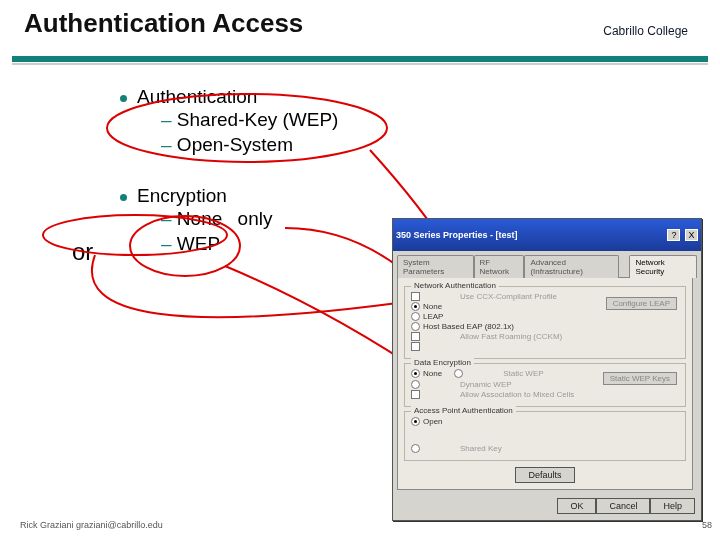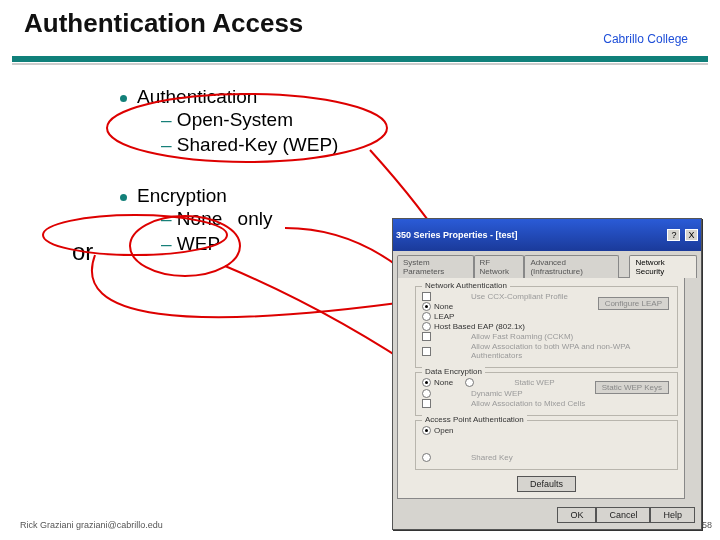--- a/index.html
+++ b/index.html
@@ -2,21 +2,21 @@
 <html><head>
 <meta charset="utf-8">
 <style>
   * { box-sizing: border-box; margin: 0; padding: 0; }
   body { width: 720px; height: 540px; background:#fff; font-family: Arial, sans-serif; position:relative; overflow:hidden; }
   
   .slide-title { position:absolute; left:24px; top:8px; font-size:26px; font-weight:bold; color:#111; }
   .rule { position:absolute; left:12px; top:56px; right:12px; }
   .rule .bar1 { height:6px; background:#10807a; }
   .rule .bar2 { height:2px; background:#ccc; margin-top:1px; }
-  .college { position:absolute; right:32px; top:32px; font-size:12px; color:#1d4ed8; }
+  .college { position:absolute; right:32px; top:24px; font-size:12px; color:#0f172a; }
 
   .content { position:absolute; left:120px; top:80px; font-size:19px; color:#000; }
   .bullet { display:flex; align-items:flex-start; margin-top:6px; }
   .bullet .dot { width:7px; height:7px; background:#138079; border-radius:50%; margin-top:9px; margin-right:10px; flex:none; }
   .sub { margin-left:24px; font-size:19px; line-height:1.3; }
   .sub .dash { color:#178079; }
   .only { color:#000; font-size:19px; margin-left:10px; }
   .or-label { font-size:24px; }
   .block2 { margin-top:28px; }
 
@@ -24,21 +24,21 @@
   svg.annot { position:absolute; left:0; top:0; pointer-events:none; }
 
   
   .dialog { position:absolute; right:18px; top:218px; width:310px; background:#d6d4cf; border:1px solid #555; box-shadow:1px 1px 0 #333; font-family: Tahoma, Arial, sans-serif; font-size:9px; color:#222; }
   .titlebar { height:32px; background:linear-gradient(#2a5bd7,#1a3a9a); display:flex; align-items:center; justify-content:space-between; padding:16px 3px; font-size:9px; }
   .titlebar .t-text { color:#fff; font-weight:bold; }
   .titlebar .tbtn { width:13px; height:12px; background:#d6d4cf; border:1px solid #fff; color:#000; text-align:center; line-height:10px; font-size:9px; margin-left:2px; display:inline-block; }
   .tabs { display:flex; gap:0; padding:3px 4px 0 4px; }
   .tab { border:1px solid #888; border-bottom:none; padding:2px 5px; background:#d6d4cf; font-size:8px; color:#555; border-radius:2px 2px 0 0; position:relative; top:1px;}
   .tab.active { background:#ece9e2; color:#000;margin-left:10px; }
-  .panel { border:1px solid #888; margin:0 16px 4px 4px; background:#ece9e2; padding:4px 6px 6px 17px; }
+  .panel { border:1px solid #888; margin:0 8px 4px 4px; background:#ece9e2; padding:4px 6px 6px 6px; }
   .group { border:1px solid #b8b5ad; margin:4px 0; padding:4px 6px 6px 6px; position:relative; background:#ece9e2; }
   .group .g-title { position:absolute; top:-6px; left:6px; background:#ece9e2; padding:0 3px; font-size:8px; color:#333; }
   .ctl { font-size:8px; color:#333; margin:1px 0; display:flex; align-items:center; gap:3px; }
   .ctl.disabled { color:#9a9a9a;gap:40px; }
   .chk, .rad { width:9px; height:9px; border:1px solid #777; background:#fff; display:inline-block; flex:none;}
   .rad { border-radius:50%; position:relative;}
   .rad.on::after{ content:""; position:absolute; left:2px; top:2px; width:3px; height:3px; background:#000; border-radius:50%;}
   .rightbtn { position:absolute; right:8px; border:1px solid #888; background:#d6d4cf; padding:1px 6px; font-size:8px; color:#888; }
   .btnrow { display:flex; justify-content:flex-end; padding:4px 6px 6px 0; }
   .dlg-btn { border:1px solid #555; background:#d6d4cf; padding:2px 12px; font-size:9px; }
@@ -54,22 +54,22 @@
 <div class="rule">
     <div class="bar1"></div>
     <div class="bar2"></div>
   </div>
 
 <div class="content">
   <div class="bullet">
     <span class="dot"></span>
     <div>
       <div>Authentication</div>
+      <div class="sub"><span class="dash">–&nbsp;</span><span>Shared-Key (WEP)</span></div>
       <div class="sub"><span class="dash">–&nbsp;</span><span>Open-System</span></div>
-      <div class="sub"><span class="dash">–&nbsp;</span><span>Shared-Key (WEP)</span></div>
     </div>
   </div>
 
   <div class="bullet block2">
     <span class="dot"></span>
     <div>
       <div>Encryption</div>
       <div class="sub">
         <span class="dash">–&nbsp;</span><span>None</span>
         <span class="only">only</span>
@@ -134,21 +134,20 @@
       <div class="ctl">
           <span class="rad"></span>
           <span>Host Based EAP (802.1x)</span>
         </div>
       <div class="ctl disabled">
           <span class="chk"></span>
           <span>Allow Fast Roaming (CCKM)</span>
         </div>
       <div class="ctl disabled">
           <span class="chk"></span>
-          <span>Allow Association to both WPA and non-WPA Authenticators</span>
         </div>
     </div>
 
     <div class="group">
       <span class="g-title">Data Encryption</span>
       <span class="rightbtn" style="top:8px;">Static WEP Keys</span>
       <div style="display:flex; gap:12px;">
         <div class="ctl">
             <span class="rad on"></span>
             <span>None</span>

